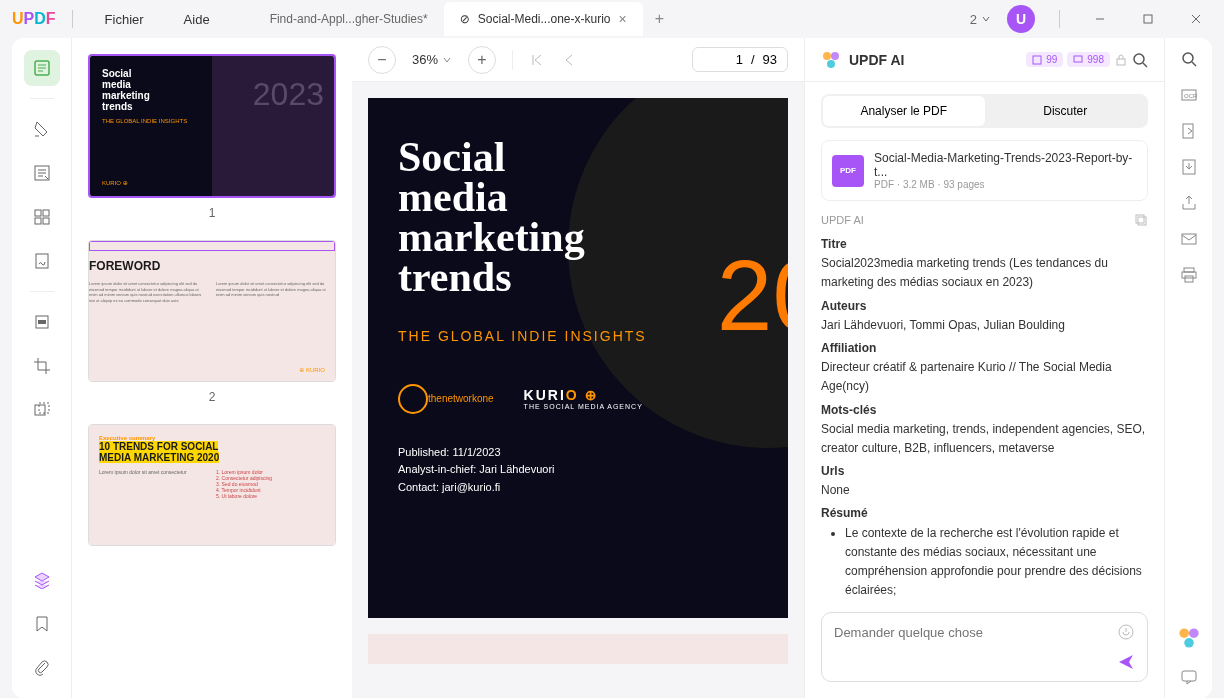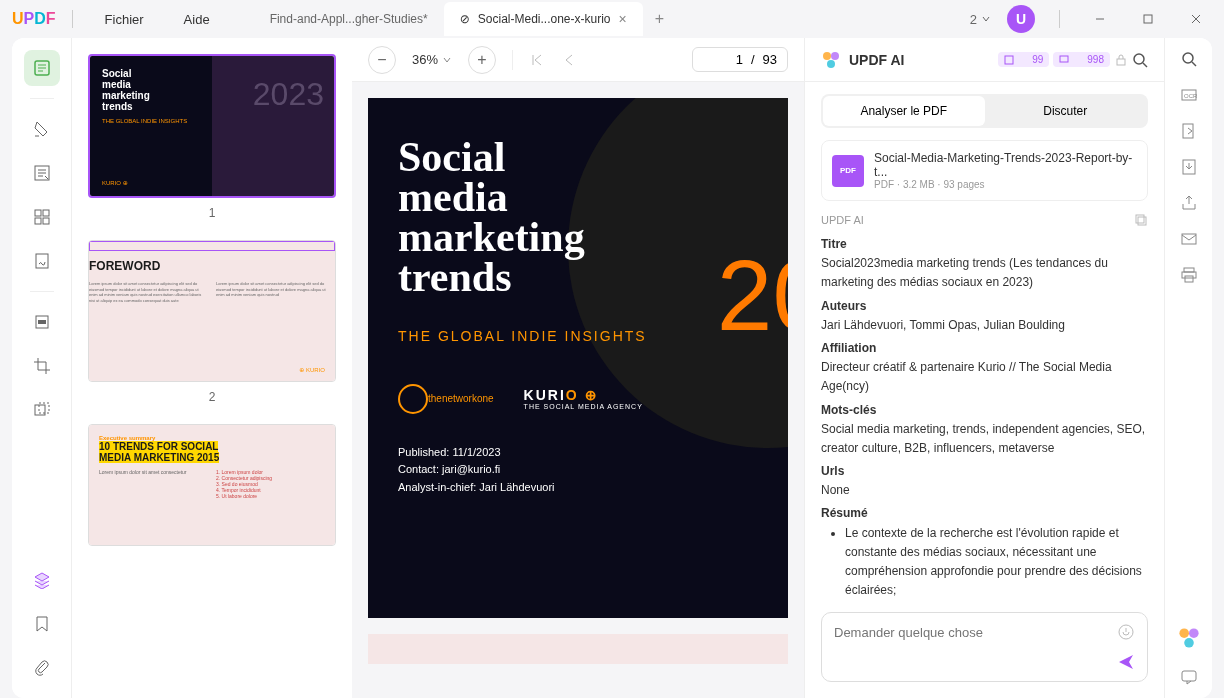--- a/index.html
+++ b/index.html
@@ -87,21 +87,21 @@
 .doc-meta { margin-top: 30px; font-size: 11px; color: #fff; line-height: 1.6; position: relative; z-index: 1; }
 
 .doc-page2 { margin: 0 16px; background: #f5e6e6; height: 30px; }
 
 
 .ai-panel { width: 360px; background: #fff; display: flex; flex-direction: column; border-left: 1px solid #eee; }
 .ai-header { height: 44px; display: flex; align-items: center; padding: 0 16px; gap: 8px; border-bottom: 1px solid #eee; }
 .ai-logo { width: 20px; height: 20px; }
 .ai-title { font-size: 14px; font-weight: 600; color: #333; }
 .ai-badges { margin-left: auto; display: flex; gap: 4px; align-items: center; }
-.badge { background: #f3e8ff; color: #a855f7; font-size: 10px; padding: 2px 6px; border-radius: 4px; display: flex; align-items: center; gap: 18px; text-align: right; }
+.badge { background: #f3e8ff; color: #a855f7; font-size: 10px; padding: 2px 6px; border-radius: 4px; display: flex; align-items: center; gap: 4px; text-align: right; }
 
 .ai-tabs { display: flex; margin: 12px 16px 0; background: #f0f0f0; border-radius: 8px; padding: 2px; }
 .ai-tab { flex: 1; text-align: center; padding: 8px; font-size: 12px; border-radius: 6px; cursor: pointer; }
 .ai-tab.active { background: #fff; }
 
 .ai-file { margin: 12px 16px; padding: 10px; border: 1px solid #eee; border-radius: 8px; display: flex; gap: 10px; align-items: center; }
 .ai-file-icon { width: 32px; height: 32px; background: #a855f7; border-radius: 4px; display: flex; align-items: center; justify-content: center; color: #fff; font-size: 8px; font-weight: 700; }
 .ai-file-name { font-size: 12px; color: #333; }
 .ai-file-meta { font-size: 10px; color: #999; }
 
@@ -271,21 +271,21 @@
           </div>
           <div class="thumb2-logo">⊕ KURIO</div>
         </div>
       </div>
       <div class="thumb-num">2</div>
     </div>
     <div class="thumb-item">
       <div class="thumb-img">
         <div class="thumb3-visual">
           <div class="thumb3-exec">Executive summary</div>
-          <div class="thumb3-title"><span>10 TRENDS FOR SOCIAL</span><br><span>MEDIA MARKETING 2015</span></div>
+          <div class="thumb3-title"><span>10 TRENDS FOR SOCIAL</span><br><span>MEDIA MARKETING 2020</span></div>
           <div class="thumb3-list">
             <div style="display:flex;gap:8px;margin-top:4px;">
               <div style="flex:1;">Lorem ipsum dolor sit amet consectetur</div>
               <div style="flex:1;color:#c44;">1. Lorem ipsum dolor<br>2. Consectetur adipiscing<br>3. Sed do eiusmod<br>4. Tempor incididunt<br>5. Ut labore dolore</div>
             </div>
           </div>
         </div>
       </div>
     </div>
   </div>
@@ -328,22 +328,22 @@
             <div class="doc-logo1-icon"></div>
             <span>thenetworkone</span>
           </div>
           <div class="doc-logo2">
             <div><span>KURI</span><span class="o">O</span> <span class="o">⊕</span></div>
             <div class="doc-logo2-sub">THE SOCIAL MEDIA AGENCY</div>
           </div>
         </div>
         <div class="doc-meta">
           <div>Published: 11/1/2023</div>
+          <div>Analyst-in-chief: Jari Lähdevuori</div>
           <div>Contact: jari@kurio.fi</div>
-          <div>Analyst-in-chief: Jari Lähdevuori</div>
         </div>
       </div>
       <div class="doc-page2"></div>
     </div>
   </div>
 
   <div class="ai-panel">
     <div class="ai-header">
       <svg class="ai-logo" viewBox="0 0 20 20">
         <circle cx="6" cy="6" r="4" fill="#ff9500" opacity="0.7"></circle>

